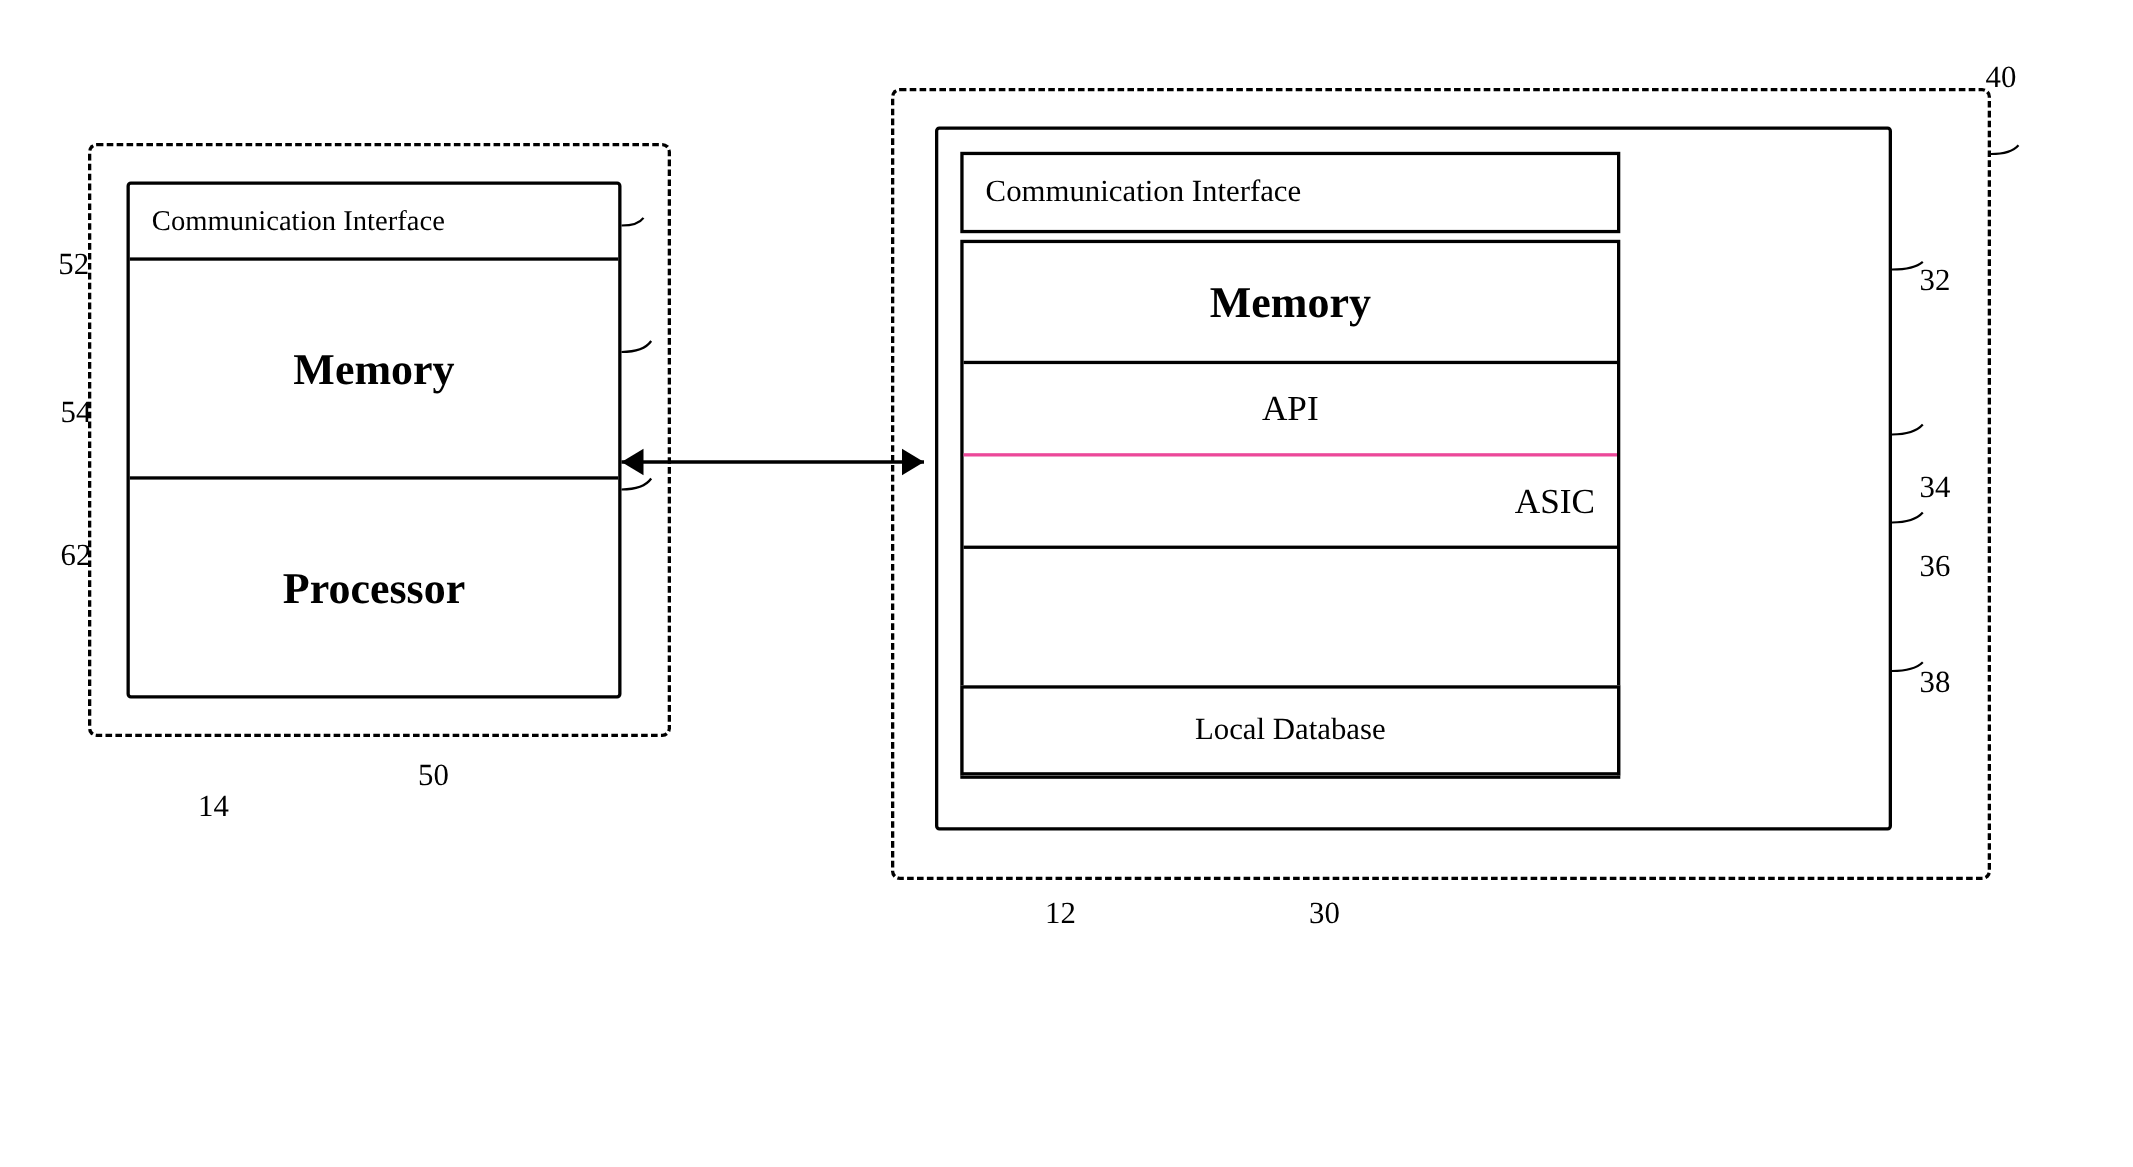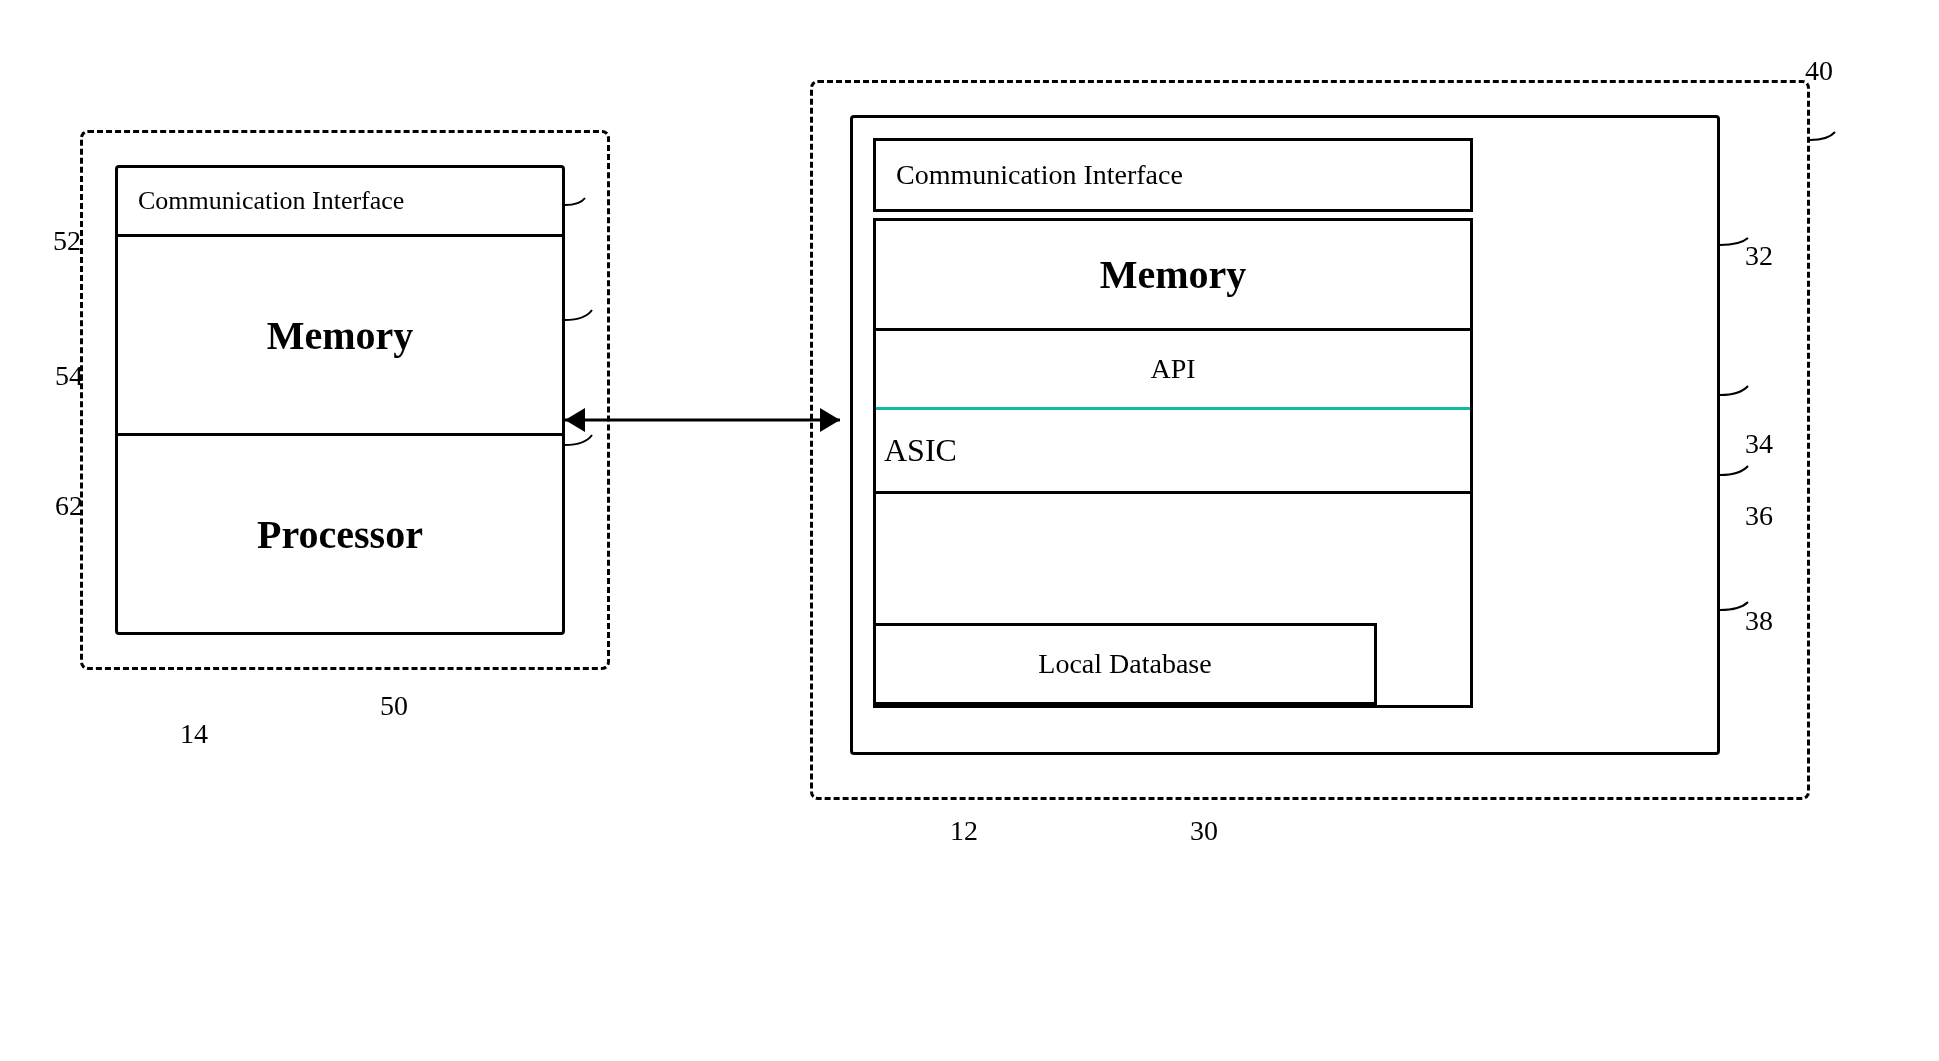--- a/index.html
+++ b/index.html
@@ -122,39 +122,39 @@
 
     .right-memory {
       border-bottom: 3px solid #000;
       padding: 30px 20px;
       font-size: 40px;
       font-weight: bold;
       text-align: center;
     }
 
     .right-api {
-      border-bottom: 3px solid #14b8a6;
+      border-bottom: 3px solid #ec4899;
       padding: 22px 20px;
-      font-size: 28px;
+      font-size: 32px;
       text-align: center;
     }
 
     .right-asic {
       border-bottom: 3px solid #000;
-      padding: 22px 8px;
+      padding: 22px 20px;
       font-size: 32px;
-      text-align: left;
+      text-align: right;
     }
 
     
     .right-local-db {
       position: absolute;
       top: 505px;
       left: 20px;
-      width: 504px;
+      width: 600px;
       border: 3px solid #000;
       padding: 22px 20px;
       font-size: 28px;
       text-align: center;
       background: #fff;
     }
 
     
     .ref {
       position: absolute;

